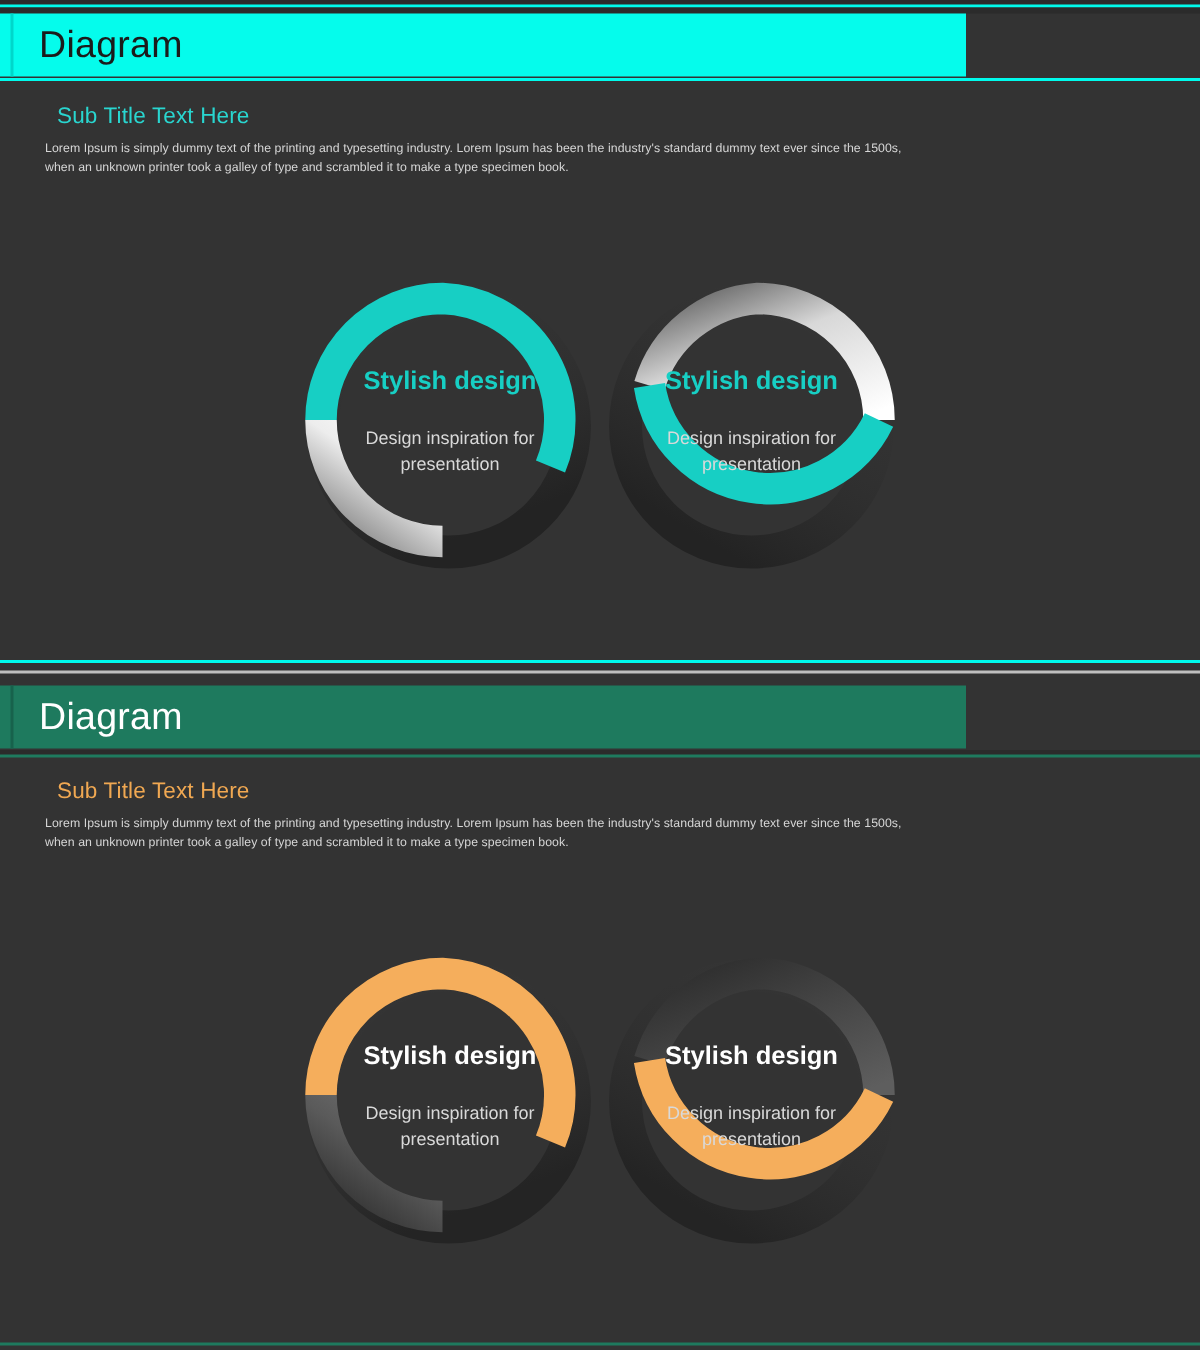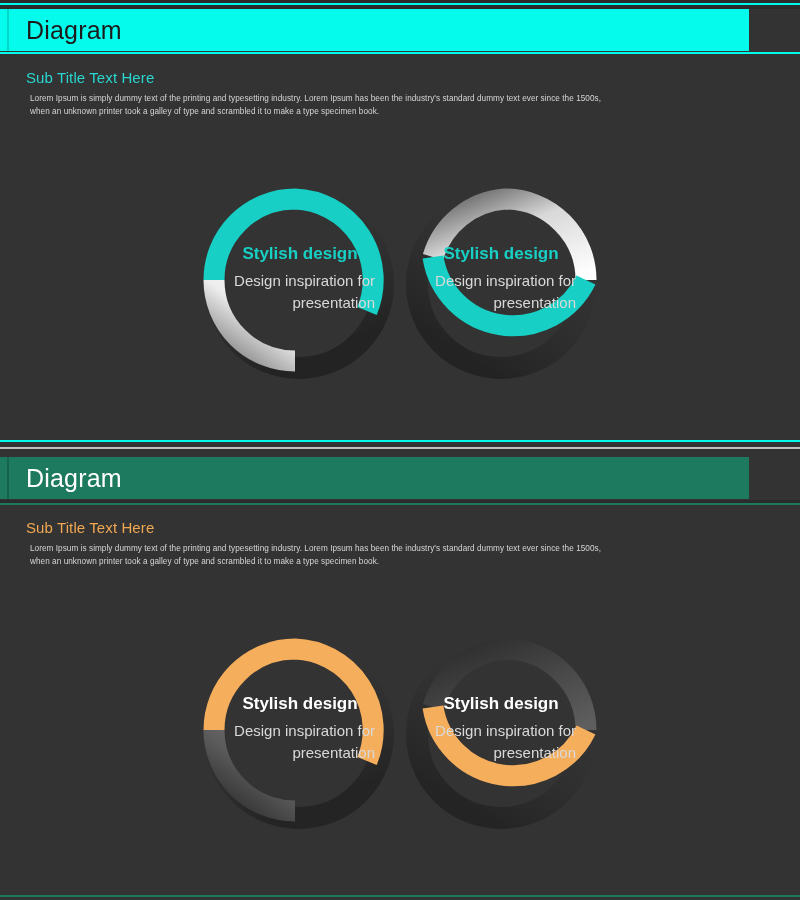--- a/index.html
+++ b/index.html
@@ -23,40 +23,40 @@
     position:absolute; left:0; width:800px; height:3px;
     background:#2b2b2b;
   }
   .rail-accent {
     position:absolute; left:0; width:800px; height:2px;
   }
 
   
   .header-bar {
     position:absolute;
-    left:0; width:749px;
+    left:0; width:644px;
     height:42px;
     display:flex; align-items:center;
   }
   .header-edge {
     position:absolute; left:7px; top:0; bottom:0;
     width:2px;
   }
   .header-title {
     margin-left:26px;
     font-size:25px;
     font-weight:400;
     letter-spacing:.2px;
     line-height:1;
   }
 
   
   .subtitle {
     position:absolute;
-    left:26px;
+    left:38px;
     font-size:15px;
     font-weight:400;
     letter-spacing:.1px;
   }
   .para {
     position:absolute;
     left:30px;
     width:640px;
     font-size:8.2px;
     line-height:1.55;
@@ -68,21 +68,21 @@
   .diagram {
     position:absolute;
     left:190px;
     width:420px;
     height:230px;
   }
   .diagram svg { display:block; width:100%; height:100%; }
 
   .lbl { position:absolute; width:150px; text-align:center; }
   .lbl .t1 { font-size:17px; line-height:1.35; font-weight:700; }
-  .lbl .t2 { font-size:15px; line-height:1.45; color:#d9d9d9; margin-top:4px;text-align:right; }
+  .lbl .t2 { font-size:12px; line-height:1.45; color:#d9d9d9; margin-top:18px; }
 
   
   .bottom-accent { position:absolute; left:0; width:800px; height:2px; }
   .bottom-sep { position:absolute; left:0; width:800px; height:2px; background:#bfbfbf; }
 </style>
 </head>
 <body>
 
 <section class="slide">
 

